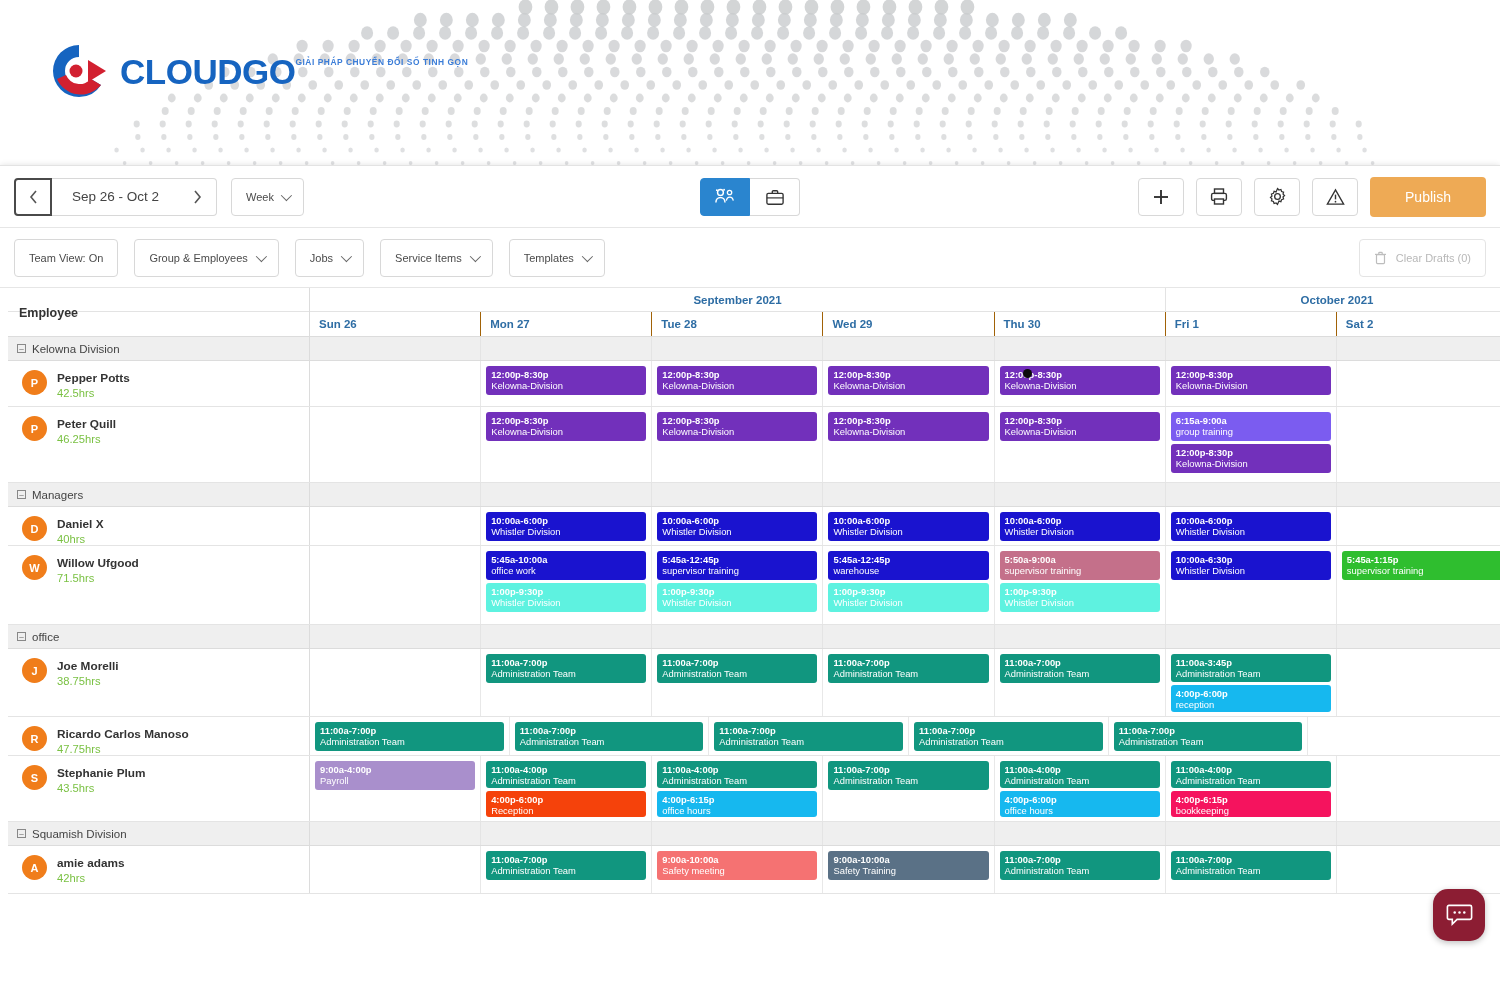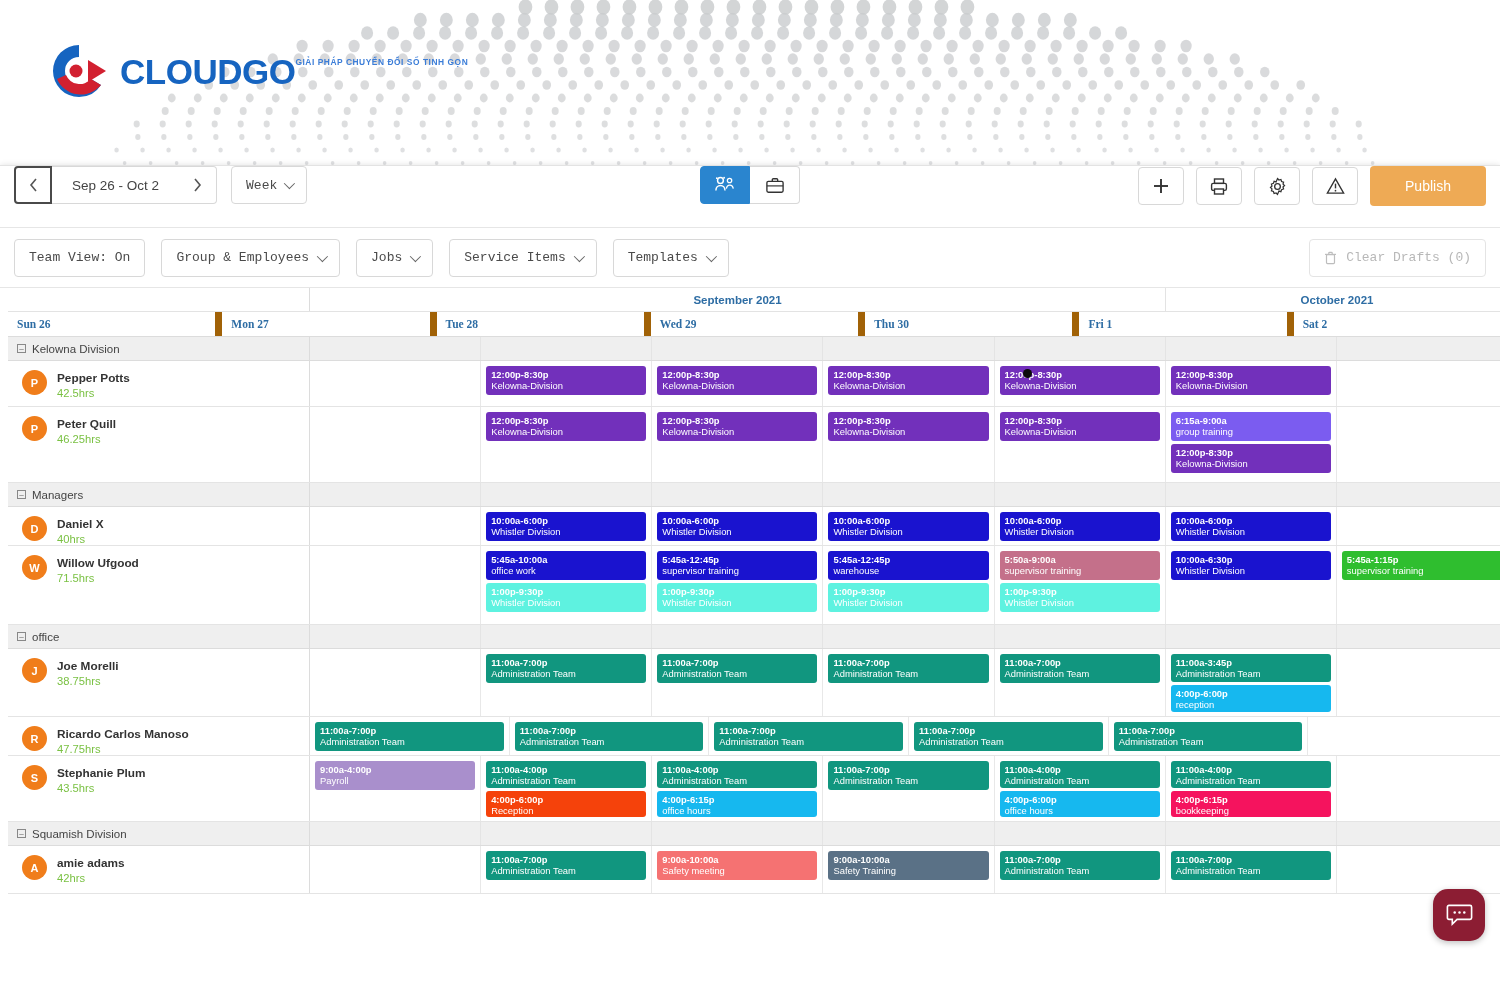--- a/index.html
+++ b/index.html
@@ -31,26 +31,26 @@
   
   .app {
     position:absolute; left:0; top:165px; width:1500px; height:836px;
     background:#fff; z-index:2;
     box-shadow:0 0 6px rgba(0,0,0,.12);
     border-top:1px solid #e3e3e3;
   }
 
   
   .toolbar {
-    height:62px; display:flex; align-items:flex-start; padding:0 14px;
+    height:62px; display:flex; align-items:center; padding:0 14px;
     border-bottom:1px solid #e6e6e6; position:relative; background:#fff;
   }
   .btn {
     background:#fff; border:1px solid #d8d8d8; border-radius:4px;
-    font-family:Liberation Mono, monospace; font-size:13px; color:#4a4a4a;
+    font-family:Liberation Sans, sans-serif; font-size:11px; color:#4a4a4a;
     display:flex; align-items:center; justify-content:center; cursor:pointer;
     height:38px;
   }
   .daterange-group { display:flex; align-items:center; height:38px; }
   .nav-btn {
     width:38px; height:38px; border:1px solid #d8d8d8; background:#fff;
     display:flex;align-items:center;justify-content:center;cursor:pointer;color:#555;
     font-size:15px;
   }
   .nav-btn.prev { border-radius:4px 0 0 4px; border:2px solid #4a4a4a; }
@@ -101,23 +101,22 @@
     display:flex; align-items:center; justify-content:center;
     font-size:11.5px; font-weight:bold; color:#2e6da4; background:#fff;
     border-right:1px solid #e3e3e3;
   }
   .month-sep { flex:5 1 0; }
   .month-oct { flex:2 1 0; border-right:none; }
 
   .hdr-day-row { display:flex; height:25px; border-bottom:1px solid #dcdcdc; }
   .day-cell {
     flex:1 1 0; min-width:0; font-size:11.5px; font-weight:bold; color:#2e6da4;
-    display:flex; align-items:center; padding-left:9px; border-right:7px solid #a16207;
+    display:flex; align-items:center; padding-left:9px; border-right:1px solid #a16207;
     background:#fff;
-    font-family:Liberation Serif, serif;
   }
   .employee-hdr {
     width:302px; flex:0 0 302px; border-right:1px solid #dcdcdc;
     display:flex; align-items:center; padding-left:11px; font-size:12.5px;
     font-weight:bold; color:#333; height:49px; margin-top:-24px;
   }
 
   .group-row { display:flex; height:24px; background:#efefef; border-bottom:1px solid #dcdcdc; }
   .group-label {
     width:302px; flex:0 0 302px; display:flex; align-items:center; gap:6px;
@@ -1063,20 +1062,21 @@
   <div class="grid-scroll">
     <div class="grid">
 
       <div class="hdr-month-row">
         <div class="hdr-emp-cell"></div>
         <div class="month-cell month-sep">September 2021</div>
         <div class="month-cell month-oct">October 2021</div>
       </div>
 
       <div class="hdr-day-row">
+        <div class="employee-hdr">Employee</div>
         <div class="day-cell">Sun 26</div>
         <div class="day-cell">Mon 27</div>
         <div class="day-cell">Tue 28</div>
         <div class="day-cell">Wed 29</div>
         <div class="day-cell">Thu 30</div>
         <div class="day-cell">Fri 1</div>
         <div class="day-cell">Sat 2</div>
       </div>
 
       <div id="grid-body">

